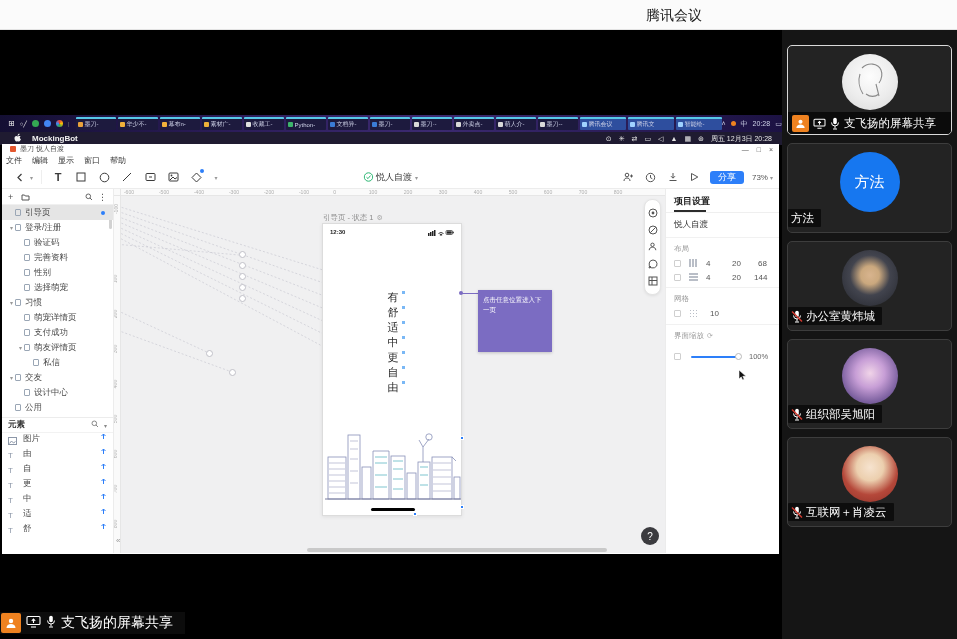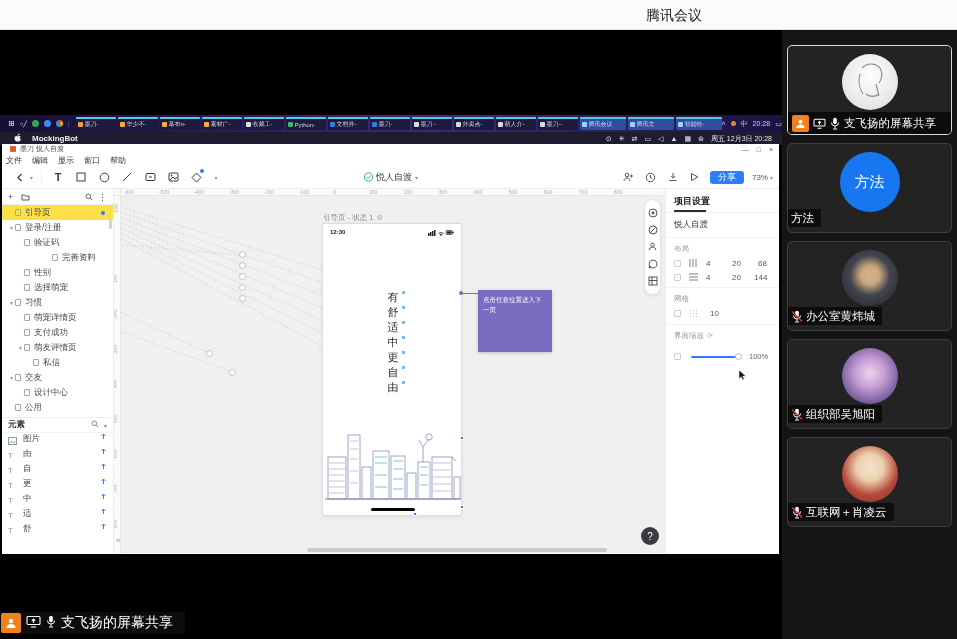--- a/index.html
+++ b/index.html
@@ -58,21 +58,21 @@
 
   .workspace { position:relative; display:flex; height:364px; }
 
   
   .lpanel { width:112px; border-right:1px solid #ececec; position:relative; background:#fff; flex:none; }
   .pane-top { height:16px; display:flex; align-items:center; padding:0 6px; border-bottom:1px solid #f0f0f0; color:#666; }
   .pane-top .sp { margin-left:auto; }
   .pt-ico { font-size:9px; margin-right:8px; color:#555; display:flex; align-items:center; }
   .tree { position:relative; }
   .trow { height:15px; display:flex; align-items:center; font-size:8.5px; color:#4a4a4a; position:relative; white-space:nowrap; }
-  .trow.sel { background:#fde047;text-align:center; }
+  .trow.sel { background:#e5e5e5;text-align:center; }
   .trow .exp { width:7px; font-size:6px; color:#999; text-align:center; flex:none; }
   .trow .doc { width:6px; height:7px; border:1px solid #9aa6b5; border-radius:1px; margin-right:4px; flex:none; }
   .trow .bdot { position:absolute; right:8px; width:4px; height:4px; border-radius:50%; background:#2d7ff9; }
   .lscroll { position:absolute; right:1px; top:4px; width:3px; height:20px; background:#d2d2d2; border-radius:2px; }
   .elem-head { height:16px; display:flex; align-items:center; border-top:1px solid #ececec; border-bottom:1px solid #f2f2f2;
     padding:0 6px; font-size:8.5px; color:#333; margin-top:2px;font-weight:bold; }
   .elem-head .sp { margin-left:auto; display:flex; gap:5px; align-items:center; color:#888; }
   .erow { height:15px; display:flex; padding:0 6px; font-size:8.5px; color:#4a4a4a; }
   .erow .eico { width:10px; margin-right:5px; color:#8c97a8; font-size:8px; display:flex; align-items:center; }
   .erow .earr { margin-left:auto; color:#2d7ff9; font-size:7px; }
@@ -408,21 +408,21 @@
               <div class="trow" style="padding-left: 6px;">
                 <span class="exp">▾</span>
                 <span class="doc"></span>
                 <span>登录/注册</span>
               </div>
               <div class="trow" style="padding-left: 15px;">
                 <span class="exp"></span>
                 <span class="doc"></span>
                 <span>验证码</span>
               </div>
-              <div class="trow" style="padding-left: 15px; margin-left: 28px;">
+              <div class="trow" style="padding-left: 15px;">
                 <span class="exp"></span>
                 <span class="doc"></span>
                 <span>完善资料</span>
               </div>
               <div class="trow" style="padding-left: 15px;">
                 <span class="exp"></span>
                 <span class="doc"></span>
                 <span>性别</span>
               </div>
               <div class="trow" style="padding-left: 15px; align-items: center;">

